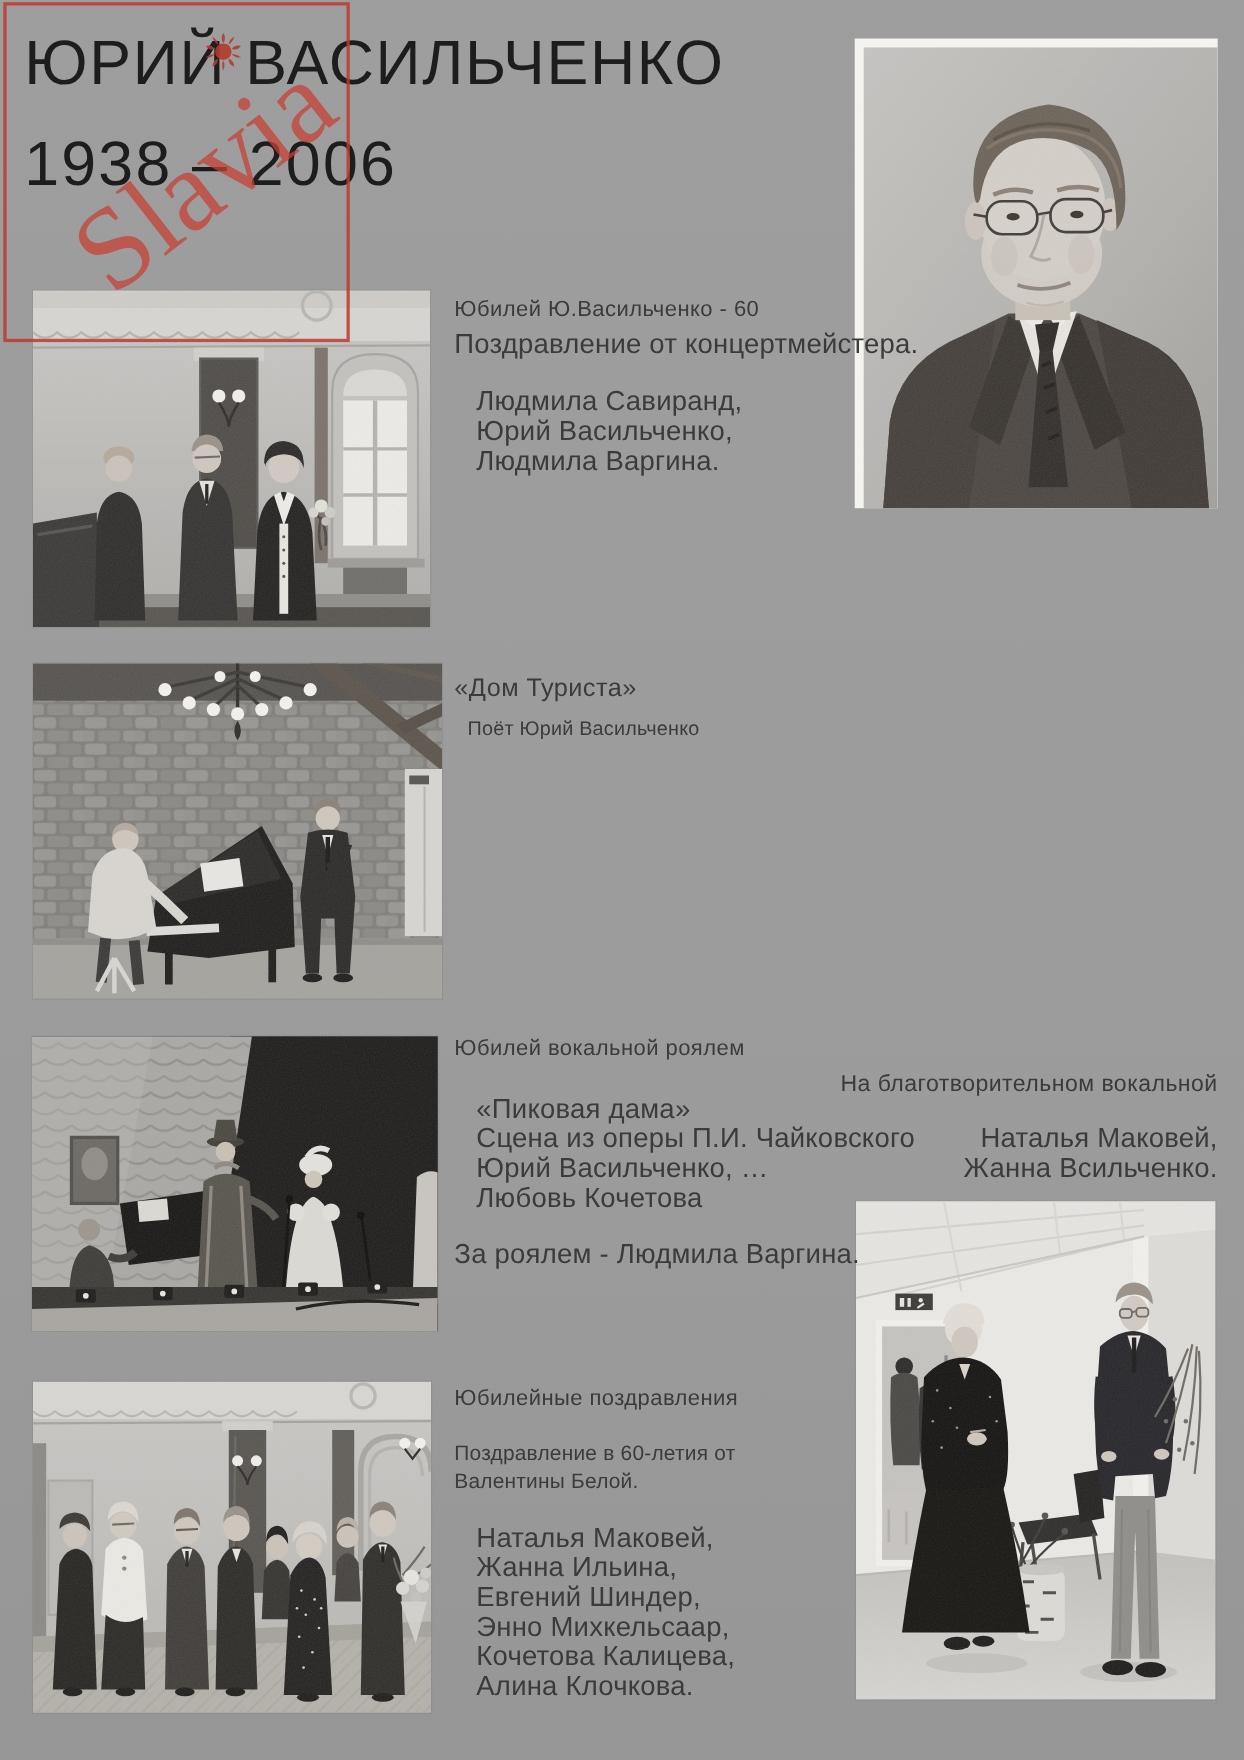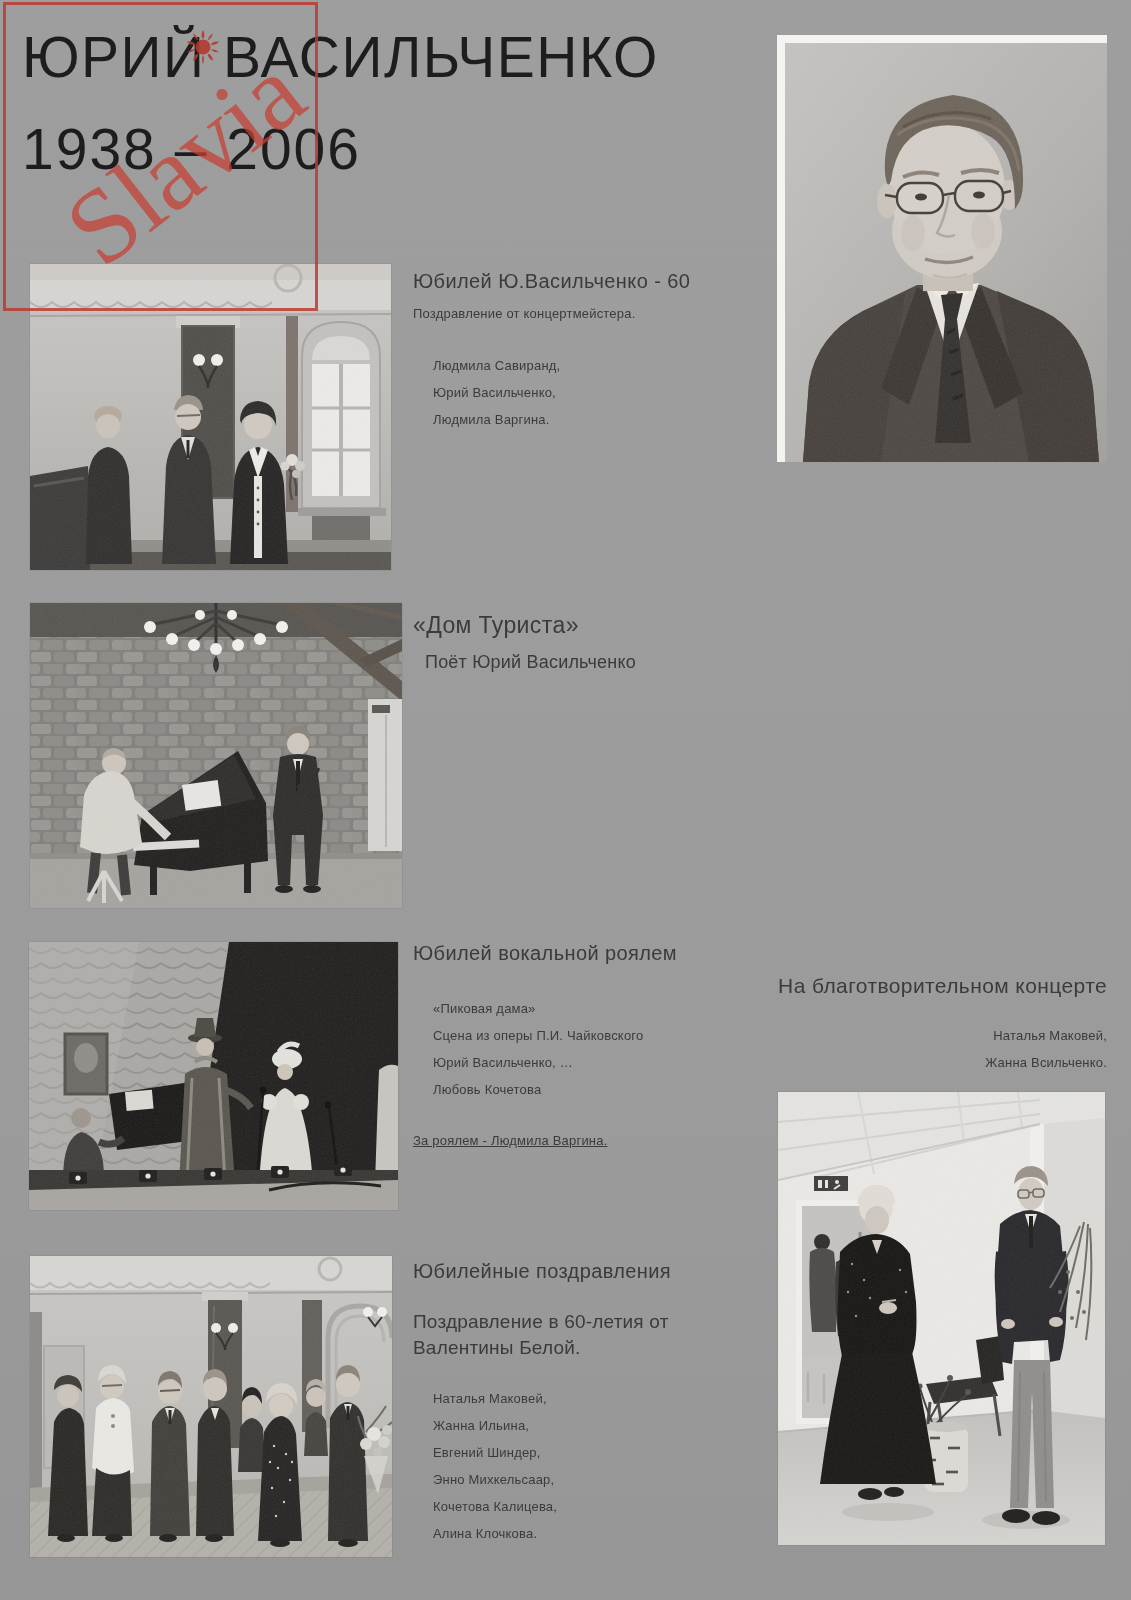--- a/index.html
+++ b/index.html
@@ -21,25 +21,25 @@
   .sun{position:absolute;left:183px;top:27px;width:40px;height:40px;z-index:7;opacity:.9;}
   
   .photo{position:absolute;overflow:hidden;box-shadow:0 0 0 1px rgba(0,0,0,.05);}
   .photo svg{display:block;width:100%;height:100%;}
   .portrait-frame{position:absolute;left:777px;top:35px;width:330px;height:427px;background:#f4f3f0;}
   .portrait-frame svg{position:absolute;left:8px;top:8px;width:322px;height:419px;display:block;}
   
   .cap{position:absolute;color:#3b3b3b;z-index:3;}
   .cap-heading{font-size:20px;letter-spacing:.4px;margin:0 0 7px 0;font-weight:400;white-space:nowrap;}
   .cap-heading.big{font-size:23px;}
-  .cap-line{font-size:13px;line-height:27px;letter-spacing:.2px;white-space:nowrap;}
+  .cap-line{font-size:25px;line-height:27px;letter-spacing:.2px;white-space:nowrap;}
   .cap-par{font-size:19px;line-height:26px;letter-spacing:.2px;width:332px;}
   .names{margin-top:25px;}
   .names .cap-line{line-height:27px;margin-left:20px;}
-  .footer-line{margin-top:24px;text-decoration:underline;}
+  .footer-line{margin-top:24px;}
   .rightcol{position:absolute;left:758px;top:974px;width:349px;text-align:right;color:#3b3b3b;z-index:3;}
   .rightcol .cap-heading{font-size:21px;white-space:nowrap;}
   .rightcol .names{margin-top:24px;}
 </style>
 </head>
 <body>
 
 <div id="page">
 
   <div class="title">ЮРИЙ ВАСИЛЬЧЕНКО</div>
@@ -513,21 +513,21 @@
       <div class="cap-line">Наталья Маковей,</div>
       <div class="cap-line">Жанна Ильина,</div>
       <div class="cap-line">Евгений Шиндер,</div>
       <div class="cap-line">Энно Михкельсаар,</div>
       <div class="cap-line">Кочетова Калицева,</div>
       <div class="cap-line">Алина Клочкова.</div>
     </div>
   </div>
 
   <div class="rightcol">
-    <div class="cap-heading">На благотворительном концерте</div>
+    <div class="cap-heading">На благотворительном вокальной</div>
     <div class="names">
       <div class="cap-line">Наталья Маковей,</div>
       <div class="cap-line">Жанна Всильченко.</div>
     </div>
   </div>
 
   <div class="photo" style="left:778px;top:1092px;width:327px;height:453px;">
     <svg viewBox="0 0 327 453" preserveAspectRatio="none">
       <defs>
         <linearGradient id="fl6" x1="0" y1="0" x2="0" y2="1">

